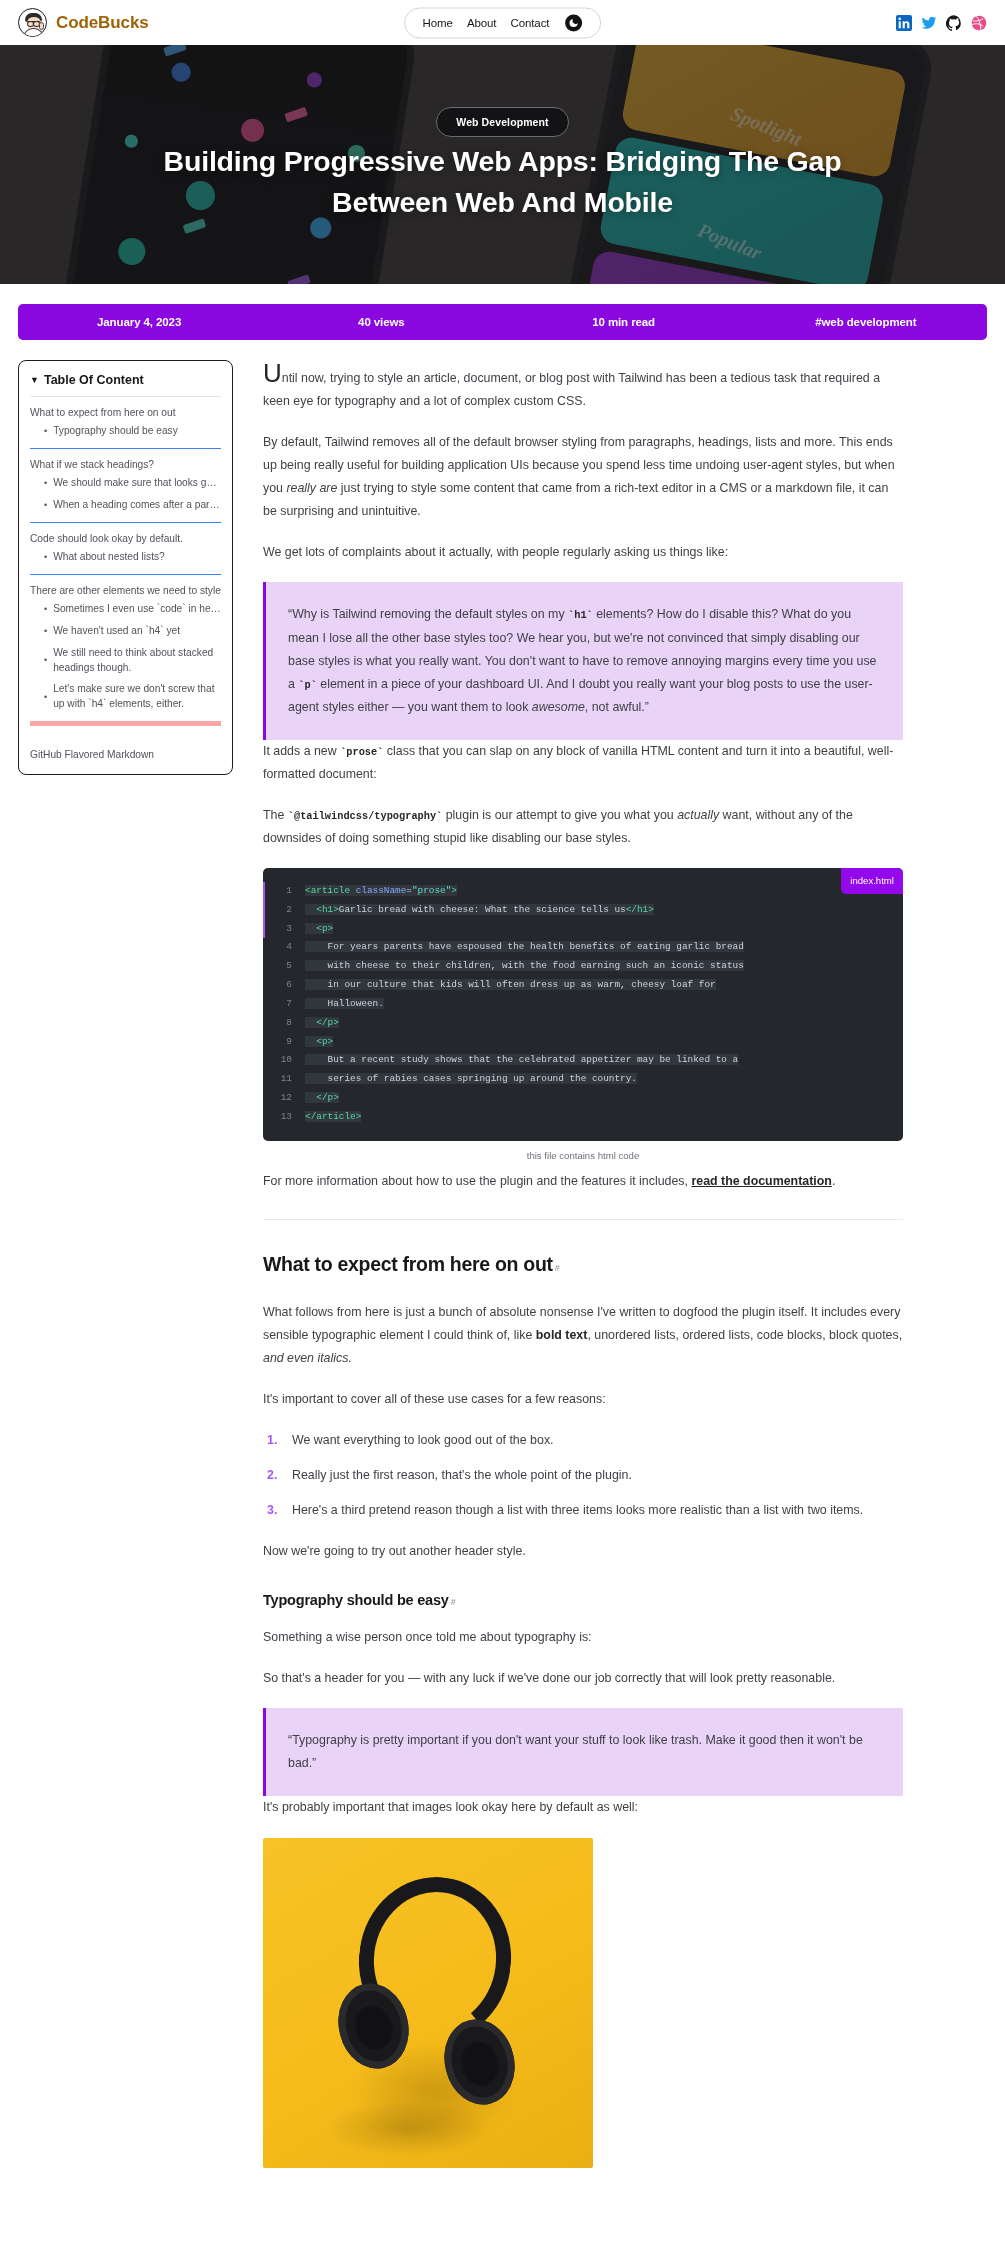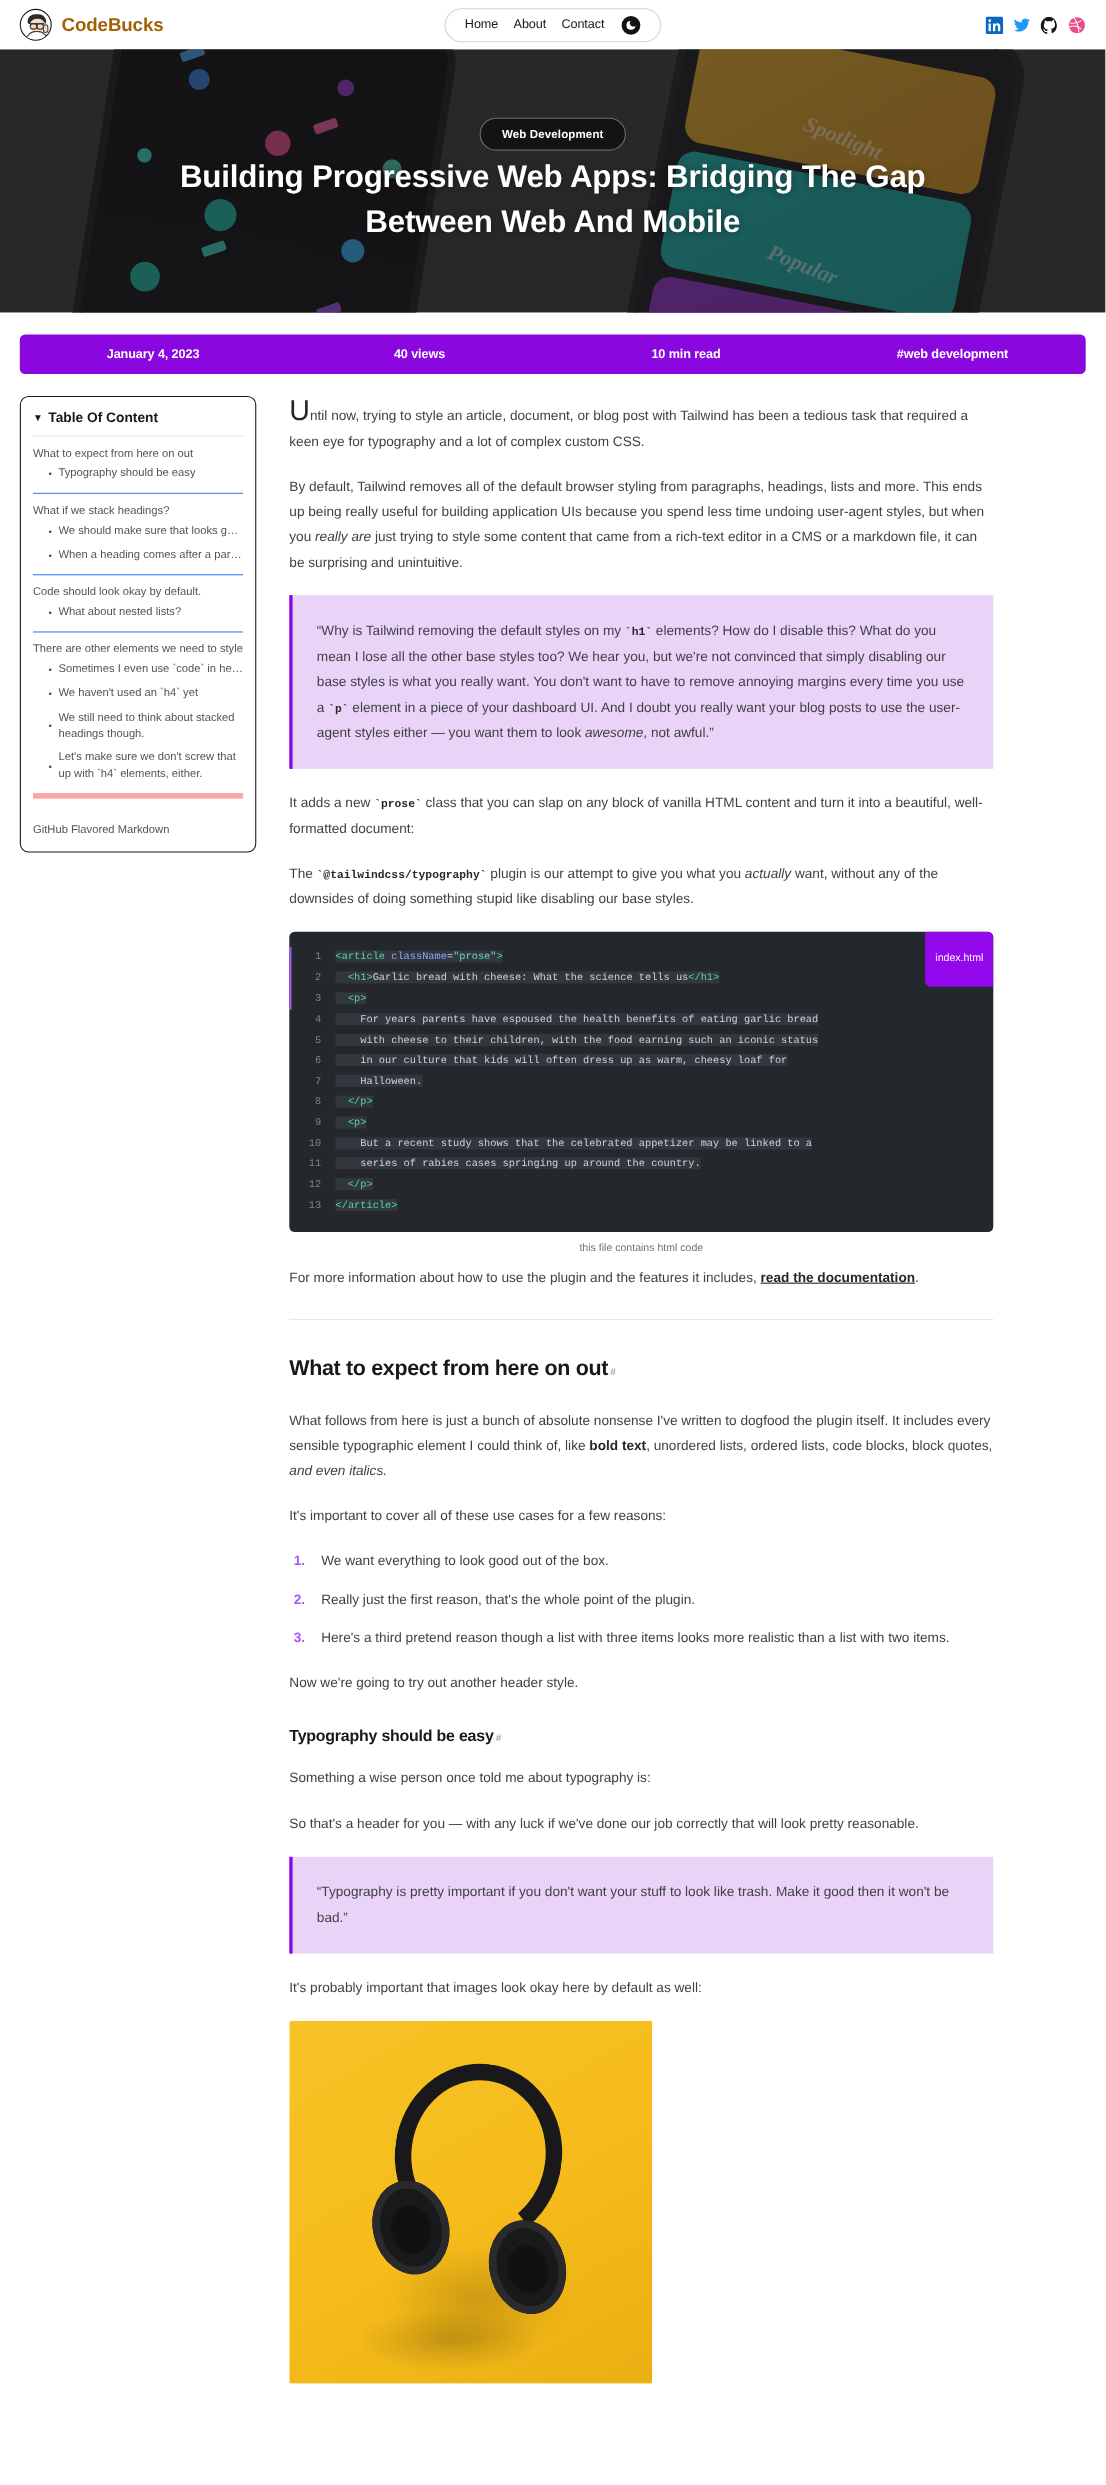--- a/index.html
+++ b/index.html
@@ -180,32 +180,32 @@
     font-size: 26px; line-height: 1; font-weight: 400; color: #27272a;
   }
   .article em { font-style: italic; }
   .article strong { font-weight: 700; color: #27272a; }
   code.inline {
     font-family: "Liberation Mono", monospace; font-size: 10.3px;
     font-weight: 700; color: #27272a;
   }
   .bquote {
     background: #e9d4f7; border-left: 3.5px solid #8a07e0;
-    padding: 21px 22px; margin-bottom: 20px; color: #3f3f46;
+    padding: 21px 22px; color: #3f3f46;
   }
   .bquote p { margin: 0; }
 
   
   .codeblock {
     position: relative; background: #24282d; border-radius: 5px;
     padding: 14px 0 14px 0; margin: 10px 0 4px; overflow: hidden;
   }
   .file-badge {
     position: absolute; right: 0; top: 0; background: #9309ec; color: #fff;
-    font-size: 9.6px; padding: 16px 9px; border-radius: 0 5px 0 5px; font-weight: 400;
+    font-size: 9.6px; padding: 4px 9px; border-radius: 0 5px 0 5px; font-weight: 400;
   }
   .code-line {
     display: flex; font-family: "Liberation Mono", monospace;
     font-size: 9.4px; line-height: 2.0; white-space: pre;
   }
   .ln {
     width: 42px; text-align: right; padding-right: 13px; color: #7b8290;
     flex: none; user-select: none;
   }
   .code-line.hl .ln { border-left: 2.5px solid #a855f7; }
@@ -420,20 +420,21 @@
       <a href="#">GitHub Flavored Markdown</a>
     </div>
   </aside>
 
   <article class="article">
 
     <p class="lead"><span>U</span><span>ntil now, trying to style an article, document, or blog post with Tailwind has been a tedious task that required a keen eye for typography and a lot of complex custom CSS.</span></p>
 
     <p><span>By default, Tailwind removes all of the default browser styling from paragraphs, headings, lists and more. This ends up being really useful for building application UIs because you spend less time undoing user-agent styles, but when you </span><em>really are</em><span> just trying to style some content that came from a rich-text editor in a CMS or a markdown file, it can be surprising and unintuitive.</span></p>
 
+    <p>We get lots of complaints about it actually, with people regularly asking us things like:</p>
 
     <blockquote class="bquote">
       <p><span>“Why is Tailwind removing the default styles on my </span><code class="inline">`h1`</code><span> elements? How do I disable this? What do you mean I lose all the other base styles too? We hear you, but we're not convinced that simply disabling our base styles is what you really want. You don't want to have to remove annoying margins every time you use a </span><code class="inline">`p`</code><span> element in a piece of your dashboard UI. And I doubt you really want your blog posts to use the user-agent styles either — you want them to look </span><em>awesome</em><span>, not awful.”</span></p>
     </blockquote>
 
     <p><span>It adds a new </span><code class="inline">`prose`</code><span> class that you can slap on any block of vanilla HTML content and turn it into a beautiful, well-formatted document:</span></p>
 
     <p><span>The </span><code class="inline">`@tailwindcss/typography`</code><span> plugin is our attempt to give you what you </span><em>actually</em><span> want, without any of the downsides of doing something stupid like disabling our base styles.</span></p>
 
     <div class="codeblock">

